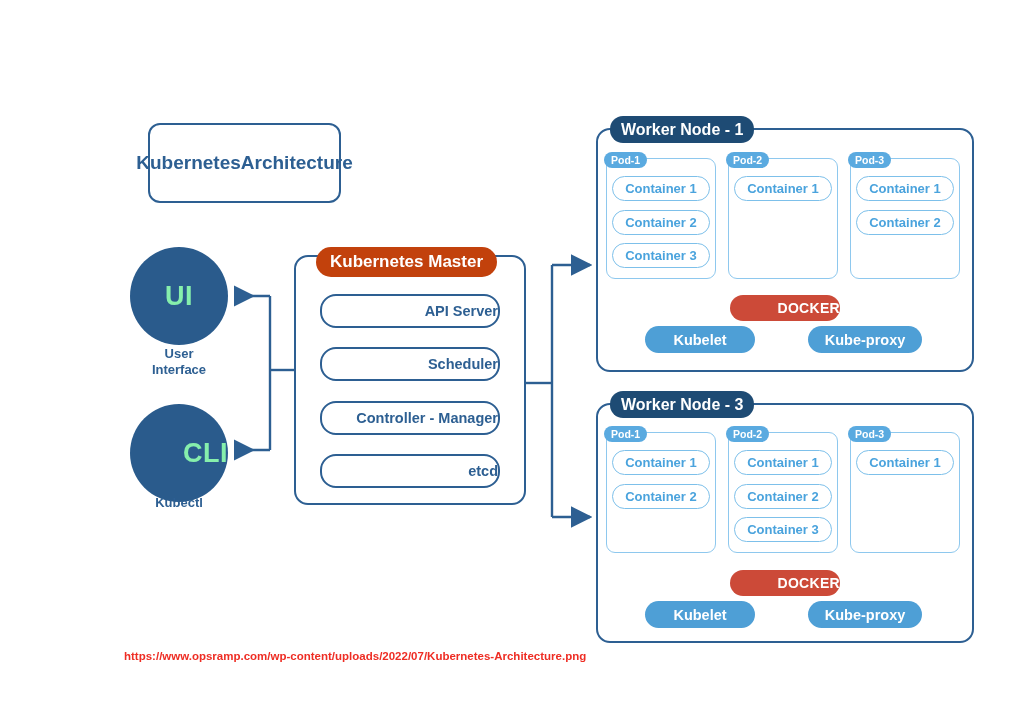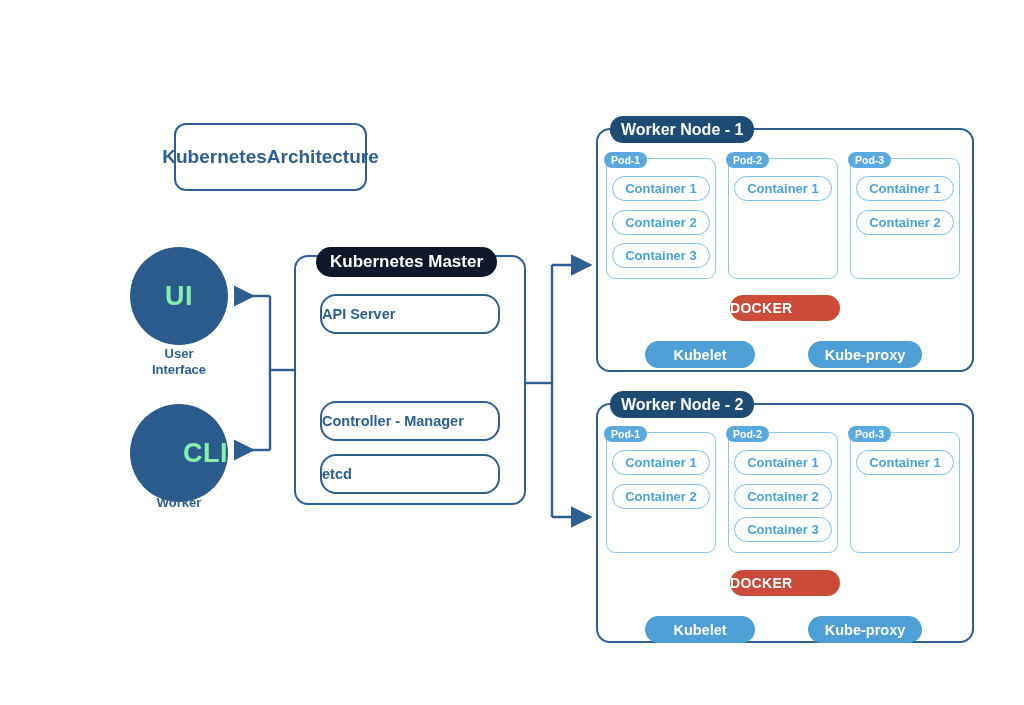--- a/index.html
+++ b/index.html
@@ -22,33 +22,32 @@
     width: 1024px;
     height: 705px;
   }
 
   
   .abs { position: absolute; box-sizing: border-box; }
 
   
   .title-card {
     left: 148px; top: 123px;
-    width: 193px; height: 68px;
+    width: 193px; height: 80px;
     border: 2px solid #2d5f92;
     border-radius: 12px;
     background: #fff;
     display: flex;
     align-items: center;
     justify-content: center;
     text-align: center;
     color: #2d5f92;
     font-size: 19px;
     font-weight: bold;
     line-height: 1.24;
-    margin-left: 26px;
   }
 
   
   .circle {
     width: 98px; height: 98px;
     border-radius: 50%;
     background: #2a5b8c;
     color: #86efac;
     display: flex;
     align-items: center;
@@ -77,41 +76,41 @@
     width: 232px; height: 250px;
     border: 2px solid #2d5f92;
     border-radius: 14px;
     background: #fff;
   }
   .master-badge {
     left: 316px; top: 247px;
     height: 30px;
     padding: 5px 14px;
     border-radius: 15px;
-    background: #0f172a;
+    background: #c2410c;
     color: #fff;
     font-size: 17px;
     font-weight: bold;
     display: flex;
     align-items: center;
     justify-content: center;
     white-space: nowrap;
   }
   .master-item {
     left: 320px;
-    width: 180px; height: 40px;
+    width: 180px; height: 34px;
     border: 2px solid #2d5f92;
     border-radius: 16px;
     background: #fff;
     color: #2d5f92;
     font-size: 14.5px;
     font-weight: bold;
     display: flex;
     align-items: center;
-    justify-content: flex-start;
+    justify-content: flex-end;
     white-space: nowrap;
   }
 
   
   .worker-box {
     left: 596px;
     width: 378px;
     border: 2px solid #2d5f92;
     border-radius: 14px;
     background: #fff;
@@ -166,35 +165,34 @@
   
   .docker-pill {
     width: 110px; height: 26px;
     border-radius: 13px;
     background: #cc4a38;
     color: #fff;
     font-size: 14px;
     font-weight: bold;
     display: flex;
     align-items: center;
-    justify-content: flex-start;
+    justify-content: flex-end;
     letter-spacing: 0.3px;
   }
   .kube-pill {
     height: 27px;
     border-radius: 14px;
     background: #4e9fd6;
     color: #fff;
     font-size: 14.5px;
     font-weight: bold;
     display: flex;
     align-items: center;
     justify-content: center;
     white-space: nowrap;
-    margin-top: 15px;
   }
 
   
   .source-url {
     left: 124px; top: 650px;
     color: #ee2d24;
     font-size: 11.5px;
     font-weight: bold;
     white-space: nowrap;
   }
@@ -247,31 +245,34 @@
   </div>
   <div class="abs circle-caption cap-ui">
     <span>User</span><br>
     <span>Interface</span>
   </div>
 
   <div class="abs circle circle-cli">
     <span>CLI</span>
   </div>
   <div class="abs circle-caption cap-cli">
-    <span>Worker</span>
+    <span>Kubectl</span>
   </div>
 
   <div class="abs master-box"></div>
   <div class="abs master-badge">
     <span>Kubernetes Master</span>
   </div>
 
   <div class="abs master-item" style="top:294px;">
     <span>API Server</span>
   </div>
+  <div class="abs master-item" style="top:347px;">
+    <span>Scheduler</span>
+  </div>
   <div class="abs master-item" style="top:401px;">
     <span>Controller - Manager</span>
   </div>
   <div class="abs master-item" style="top:454px;">
     <span>etcd</span>
   </div>
 
   <div class="abs worker-box" style="top:128px;height:244px;"></div>
   <div class="abs worker-badge" style="left:610px;top:116px;">
     <span>Worker Node - 1</span>
@@ -315,21 +316,21 @@
   </div>
   <div class="abs kube-pill" style="left:645px;top:326px;width:110px;">
     <span>Kubelet</span>
   </div>
   <div class="abs kube-pill" style="left:808px;top:326px;width:114px;">
     <span>Kube-proxy</span>
   </div>
 
   <div class="abs worker-box" style="top:403px;height:240px;"></div>
   <div class="abs worker-badge" style="left:610px;top:391px;">
-    <span>Worker Node - 2</span>
+    <span>Worker Node - 3</span>
   </div>
 
   <div class="abs pod-box" style="left:606px;top:432px;width:110px;height:121px;"></div>
   <div class="abs pod-badge" style="left:604px;top:426px;">
     <span>Pod-1</span>
   </div>
   <div class="abs container-pill" style="left:612px;top:450px;width:98px;">
     <span>Container 1</span>
   </div>
   <div class="abs container-pill" style="left:612px;top:484px;width:98px;">
@@ -361,14 +362,17 @@
   <div class="abs docker-pill" style="left:730px;top:570px;">
     <span>DOCKER</span>
   </div>
   <div class="abs kube-pill" style="left:645px;top:601px;width:110px;">
     <span>Kubelet</span>
   </div>
   <div class="abs kube-pill" style="left:808px;top:601px;width:114px;">
     <span>Kube-proxy</span>
   </div>
 
+  <div class="abs source-url">
+    <span>https://www.opsramp.com/wp-content/uploads/2022/07/Kubernetes-Architecture.png</span>
+  </div>
 
 </div>
 
 </body></html>

